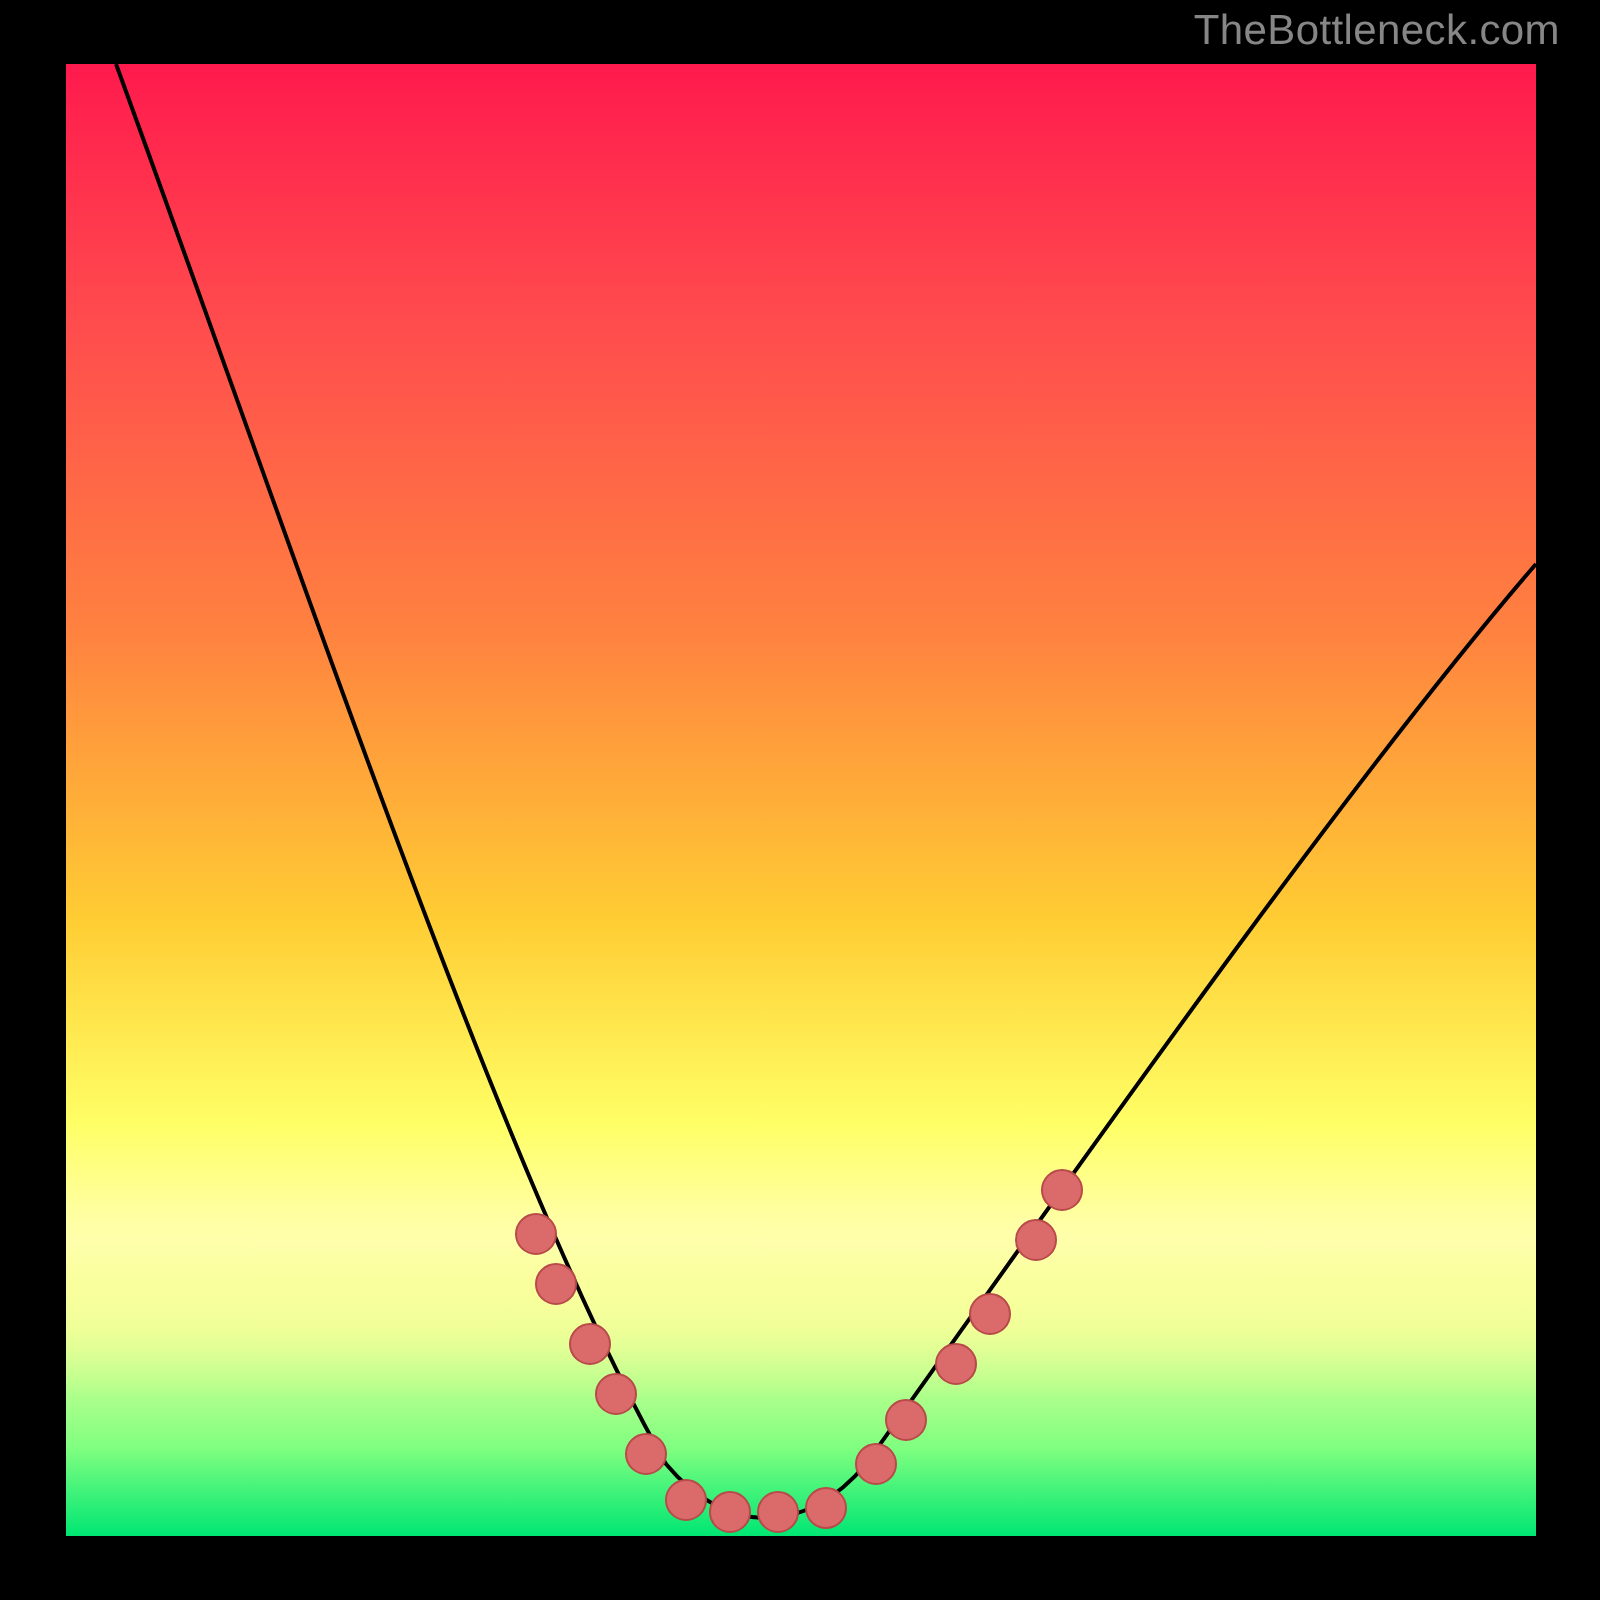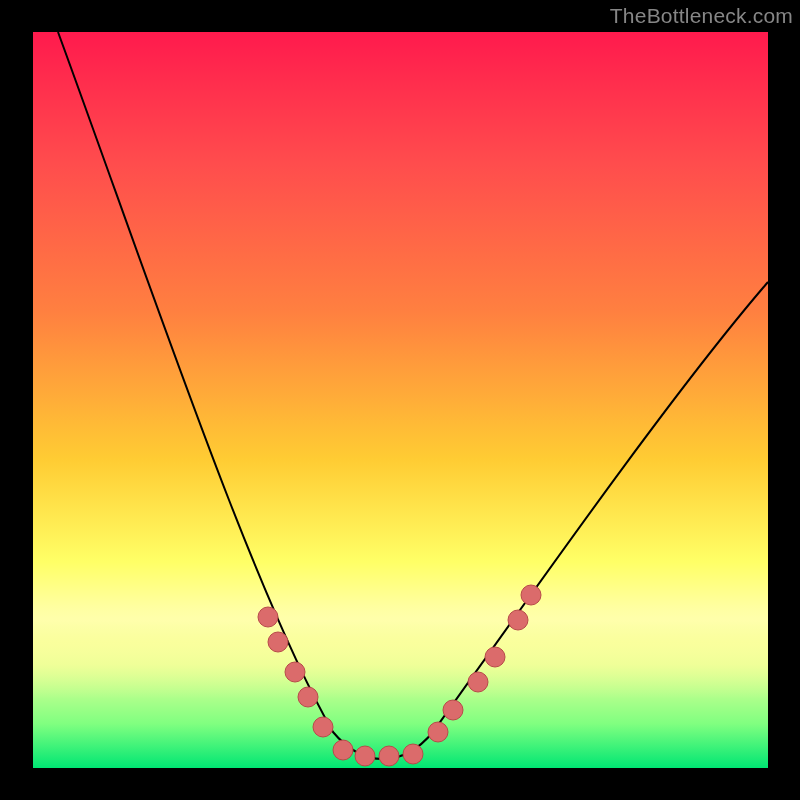--- a/index.html
+++ b/index.html
@@ -47,21 +47,21 @@
     background: linear-gradient(
       to bottom,
       rgba(255,255,150,0) 0%,
       rgba(255,255,150,0.6) 40%,
       rgba(255,255,150,0.0) 100%
     );
     pointer-events:none;
   }
   .watermark {
     position: absolute;
-    right: 7px;
+    right: 20px;
     top: 4px;
     color: #868686;
     font-size: 21px;
     font-weight: 500;
     letter-spacing: 0.2px;
     font-family: Arial, sans-serif;
   }
   svg.curve {
     position: absolute;
     left: 33px;

